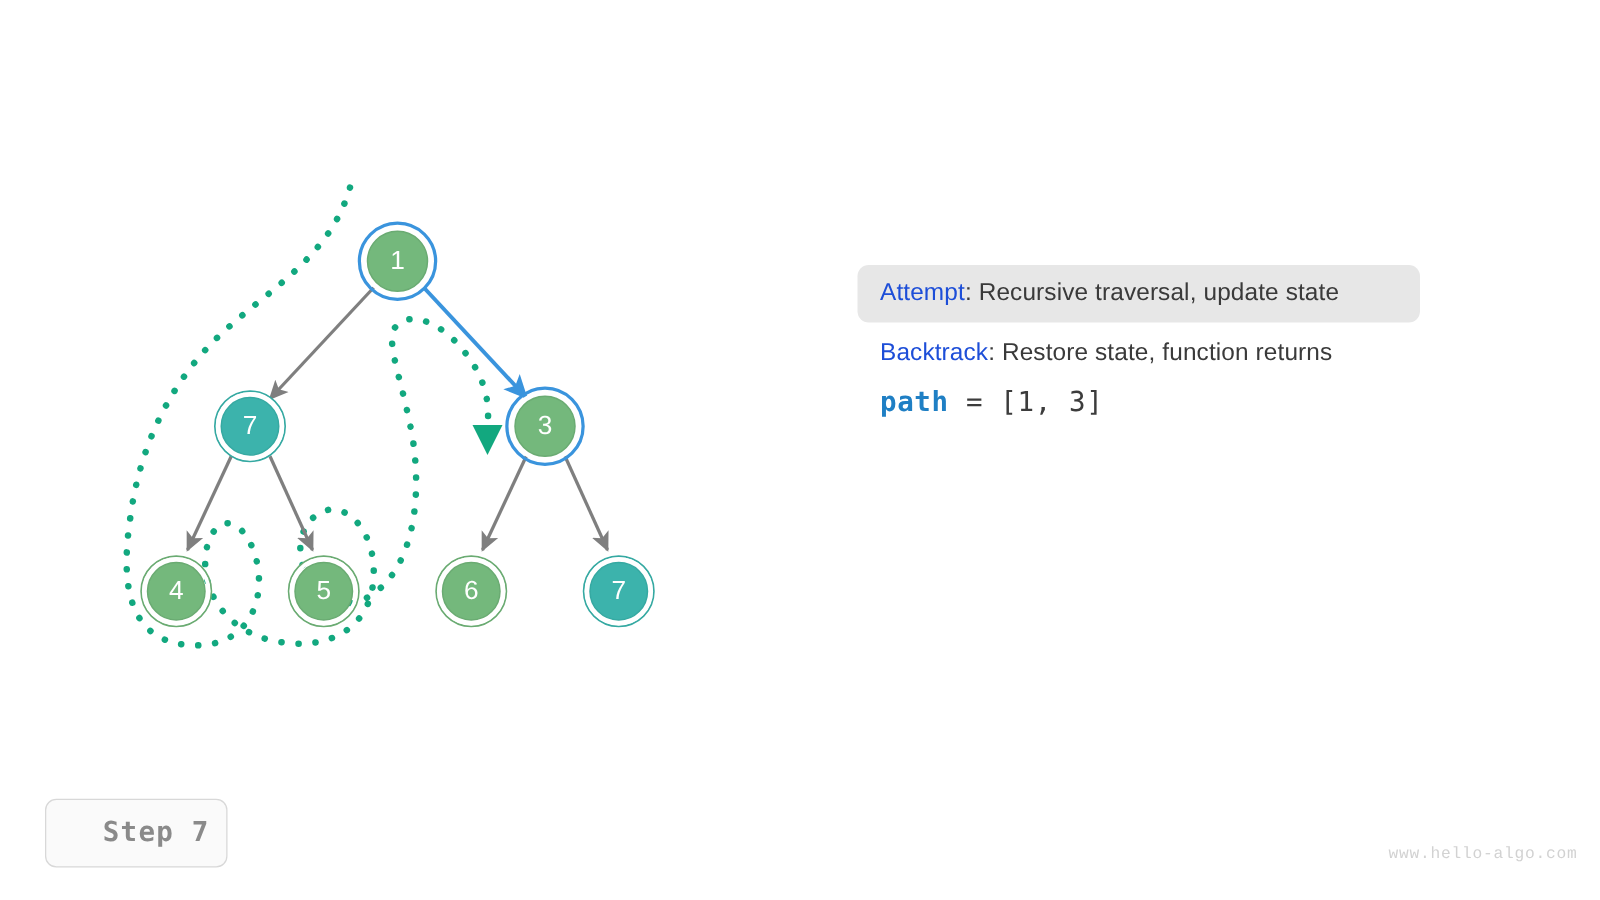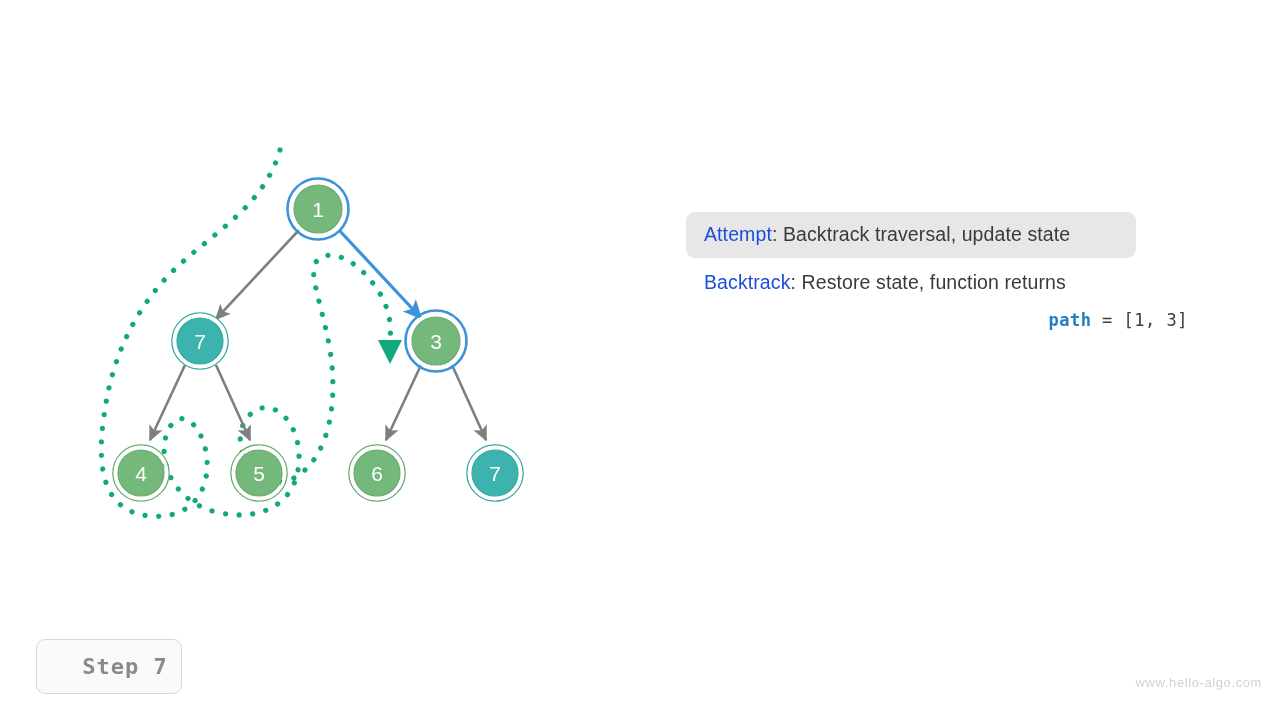--- a/index.html
+++ b/index.html
@@ -49,25 +49,24 @@
   .row-key {
     font-weight: normal;
     color: #1d4ed8;
   }
   .row-val {
     color: #3a3a3a;
   }
 
   .code-row {
     font-family: "DejaVu Sans Mono", monospace;
-    font-size: 17px;
+    font-size: 22px;
     padding: 10px 18px 0 18px;
     white-space: pre;
     letter-spacing: 0.5px;
-    text-align: right;
   }
   .code-row.spacer-top { padding-top: 38px; }
   .var-path { color: #1f7fc4; font-weight: bold; }
   .var-res  { color: #2e9e96; font-weight: bold; }
   .code-rest { color: #3c3c3c; }
 
   #step-badge {
     position: absolute;
     left: 36px;
     top: 639px;
@@ -85,21 +84,21 @@
     font-weight: bold;
     color: #8a8a8a;
     letter-spacing: 1px;
     padding-left: 32px;
   }
 
   #watermark {
     position: absolute;
     right: 18px;
     top: 675px;
-    font-family: Liberation Sans, sans-serif;
+    font-family: Liberation Mono, monospace;
     font-size: 13px;
     color: #d2d2d2;
     letter-spacing: 0.6px;
     margin-left: 20px;
   }
 
   .node-label {
     font-family: "Liberation Sans", sans-serif;
     font-size: 21px;
     fill: #ffffff;
@@ -193,21 +192,21 @@
     <circle cx="495" cy="473" r="28" fill="none" stroke="#35a9a2" stroke-width="1.6"></circle>
     <circle cx="495" cy="473" r="26" fill="none" stroke="#ffffff" stroke-width="3"></circle>
     <circle cx="495" cy="473" r="23" fill="#3cb3ac" stroke="#35a9a2" stroke-width="1.2"></circle>
     <text class="node-label" x="495" y="473" text-anchor="middle" dominant-baseline="central">7</text>
   </g>
 </svg>
 
 <div class="panel">
 
   <div class="attempt-row">
-    <span class="row-key">Attempt</span><span class="row-val">: Backtrack traversal, update state</span>
+    <span class="row-key">Attempt</span><span class="row-val">: Recursive traversal, update state</span>
   </div>
 
   <div class="backtrack-row">
     <span class="row-key">Backtrack</span><span class="row-val">: Restore state, function returns</span>
   </div>
 
   <div class="code-row"><span class="var-path">path</span><span class="code-rest"> = [1, 3]</span></div>
 
 </div>
 

